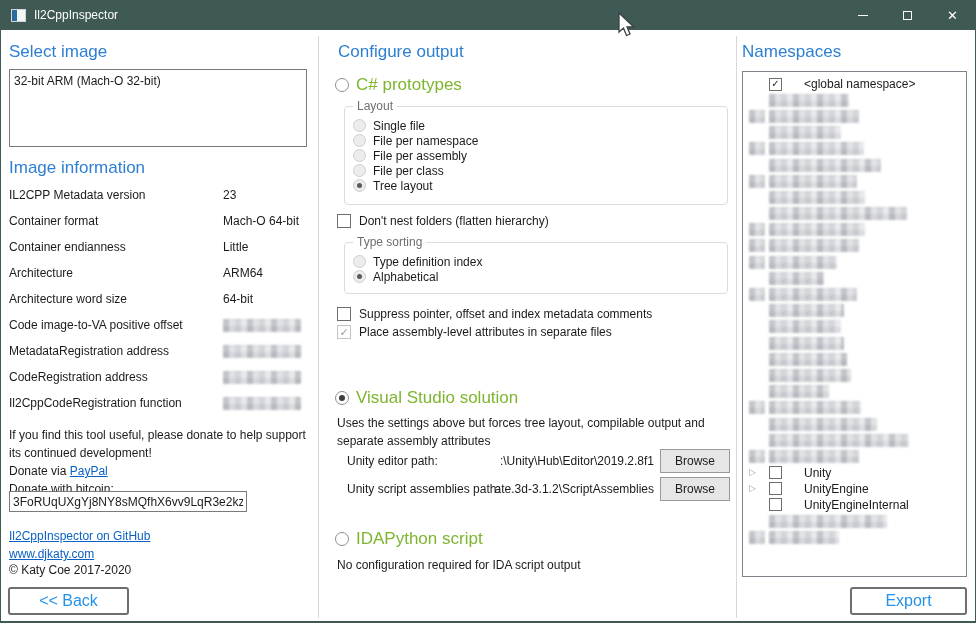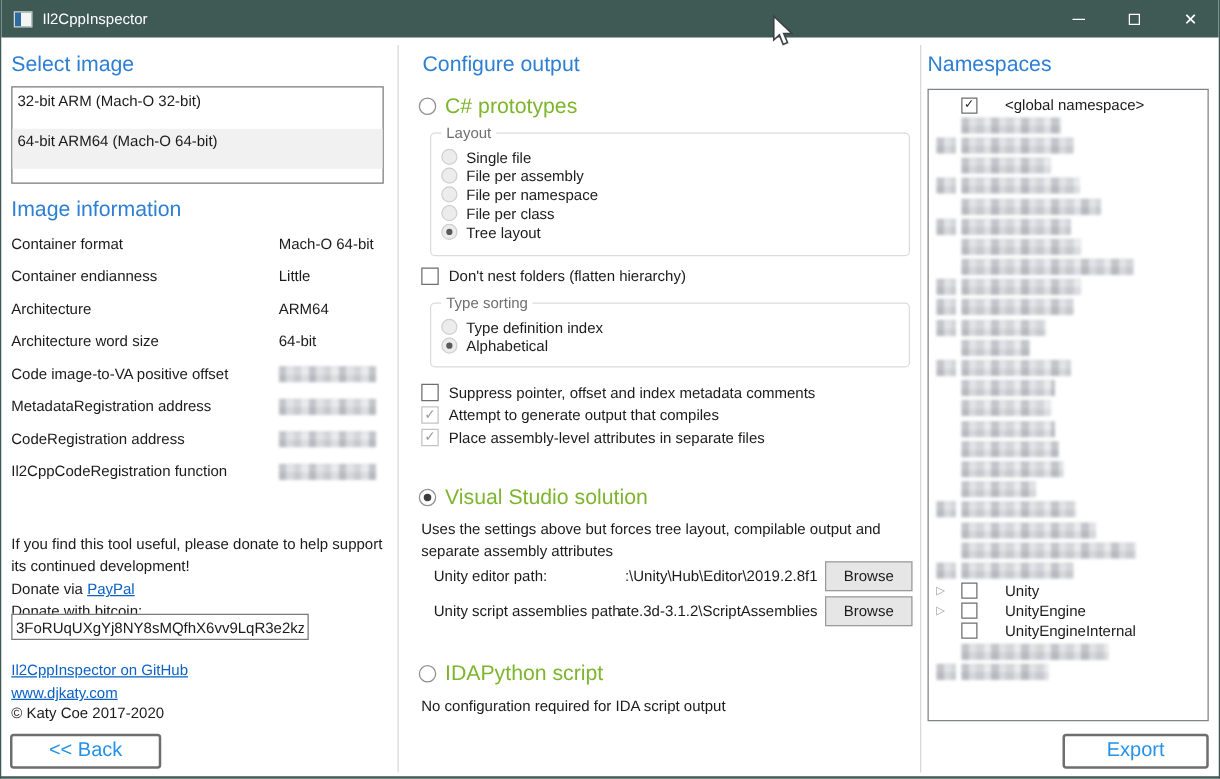--- a/index.html
+++ b/index.html
@@ -97,25 +97,28 @@
       </div>
   </div>
 
   <div class="content">
     <div class="vsep sep1"></div>
     <div class="vsep sep2"></div>
 
     <div class="h-blue" style="left:8px; top:12px;">Select image</div>
     <div class="image-list">
         <div class="li">32-bit ARM (Mach-O 32-bit)</div>
-        <div class="li sel">64-bit ARM64 (Mach-O 64-bit)</div>
       </div>
 
     <div class="h-blue" style="left:8px; top:128px;">Image information</div>
     <div class="info-rows">
+        <div class="info-row">
+          <span class="lab">IL2CPP Metadata version</span>
+          <span class="val">23</span>
+        </div>
         <div class="info-row">
           <span class="lab">Container format</span>
           <span class="val">Mach-O 64-bit</span>
         </div>
         <div class="info-row">
           <span class="lab">Container endianness</span>
           <span class="val">Little</span>
         </div>
         <div class="info-row">
           <span class="lab">Architecture</span>
@@ -163,25 +166,25 @@
 
     <div class="groupbox" style="left:343px; top:76px; width:384px; height:99px;">
       <span class="gb-title">Layout</span>
       <div class="opt-rows">
           <div class="opt-row">
             <span class="radio dim"></span>
             <span class="ol">Single file</span>
           </div>
           <div class="opt-row">
             <span class="radio dim"></span>
+            <span class="ol">File per namespace</span>
+          </div>
+          <div class="opt-row">
+            <span class="radio dim"></span>
             <span class="ol">File per assembly</span>
-          </div>
-          <div class="opt-row">
-            <span class="radio dim"></span>
-            <span class="ol">File per namespace</span>
           </div>
           <div class="opt-row">
             <span class="radio dim"></span>
             <span class="ol">File per class</span>
           </div>
           <div class="opt-row">
             <span class="radio dim checked"></span>
             <span class="ol">Tree layout</span>
           </div>
         </div>
@@ -206,24 +209,20 @@
         </div>
     </div>
 
     <div class="cb-list">
         <div class="cbrow">
           <span class="cb"></span>
           <span class="txt" style="position: static;">Suppress pointer, offset and index metadata comments</span>
         </div>
         <div class="cbrow">
           <span class="cb dim checked"></span>
-          <span class="txt" style="position: static;">Attempt to generate output that compiles</span>
-        </div>
-        <div class="cbrow">
-          <span class="cb dim checked"></span>
           <span class="txt" style="position: static;">Place assembly-level attributes in separate files</span>
         </div>
       </div>
 
     <div class="sect-row" style="left:334px; top:357px;">
       <span class="radio big checked"></span>
       <span class="h-green">Visual Studio solution</span>
     </div>
     <div class="desc" style="left:336px; top:384px; width:392px;">Uses the settings above but forces tree layout, compilable output and separate assembly attributes</div>
 

